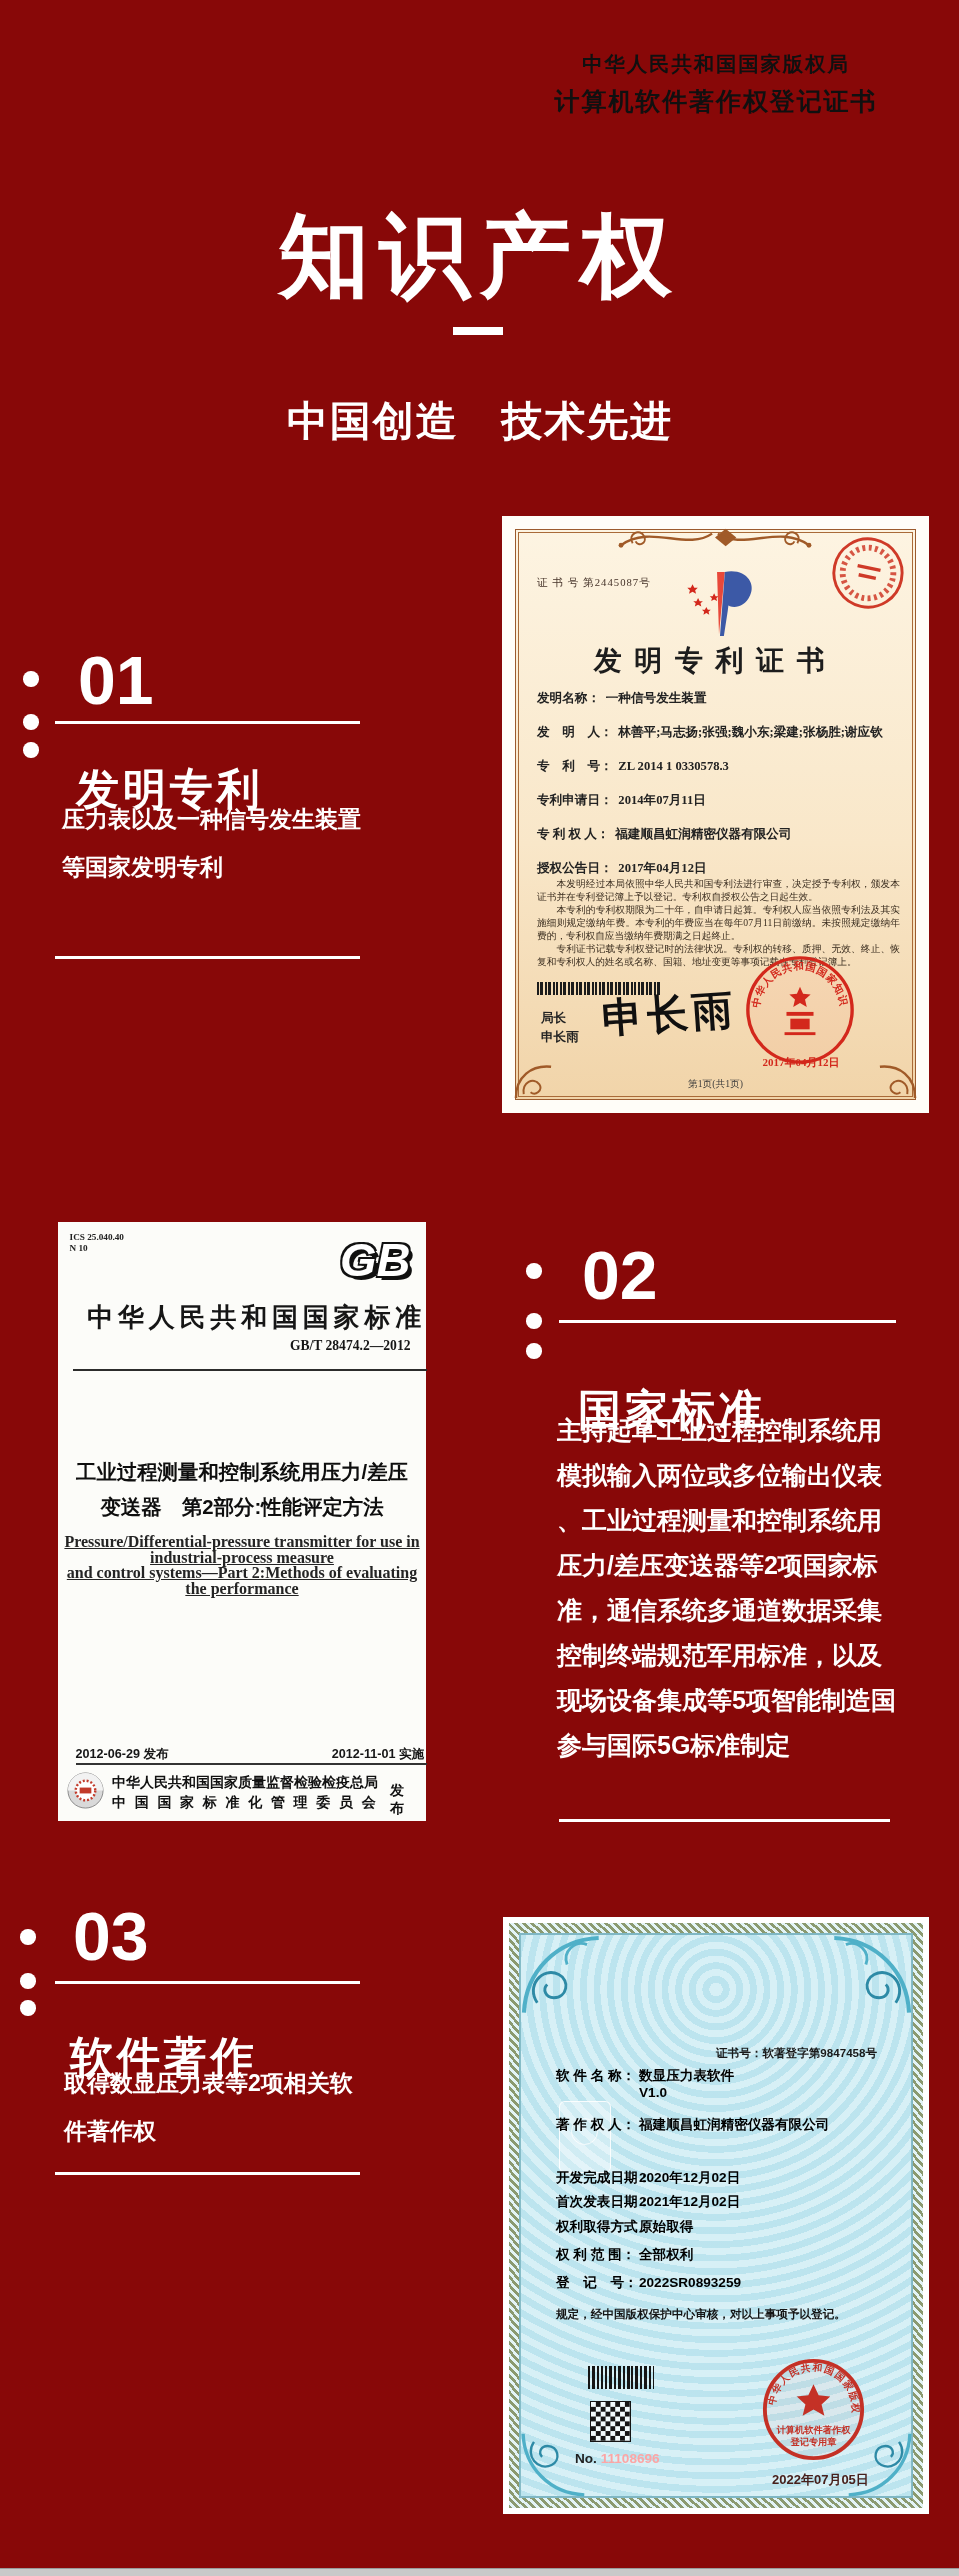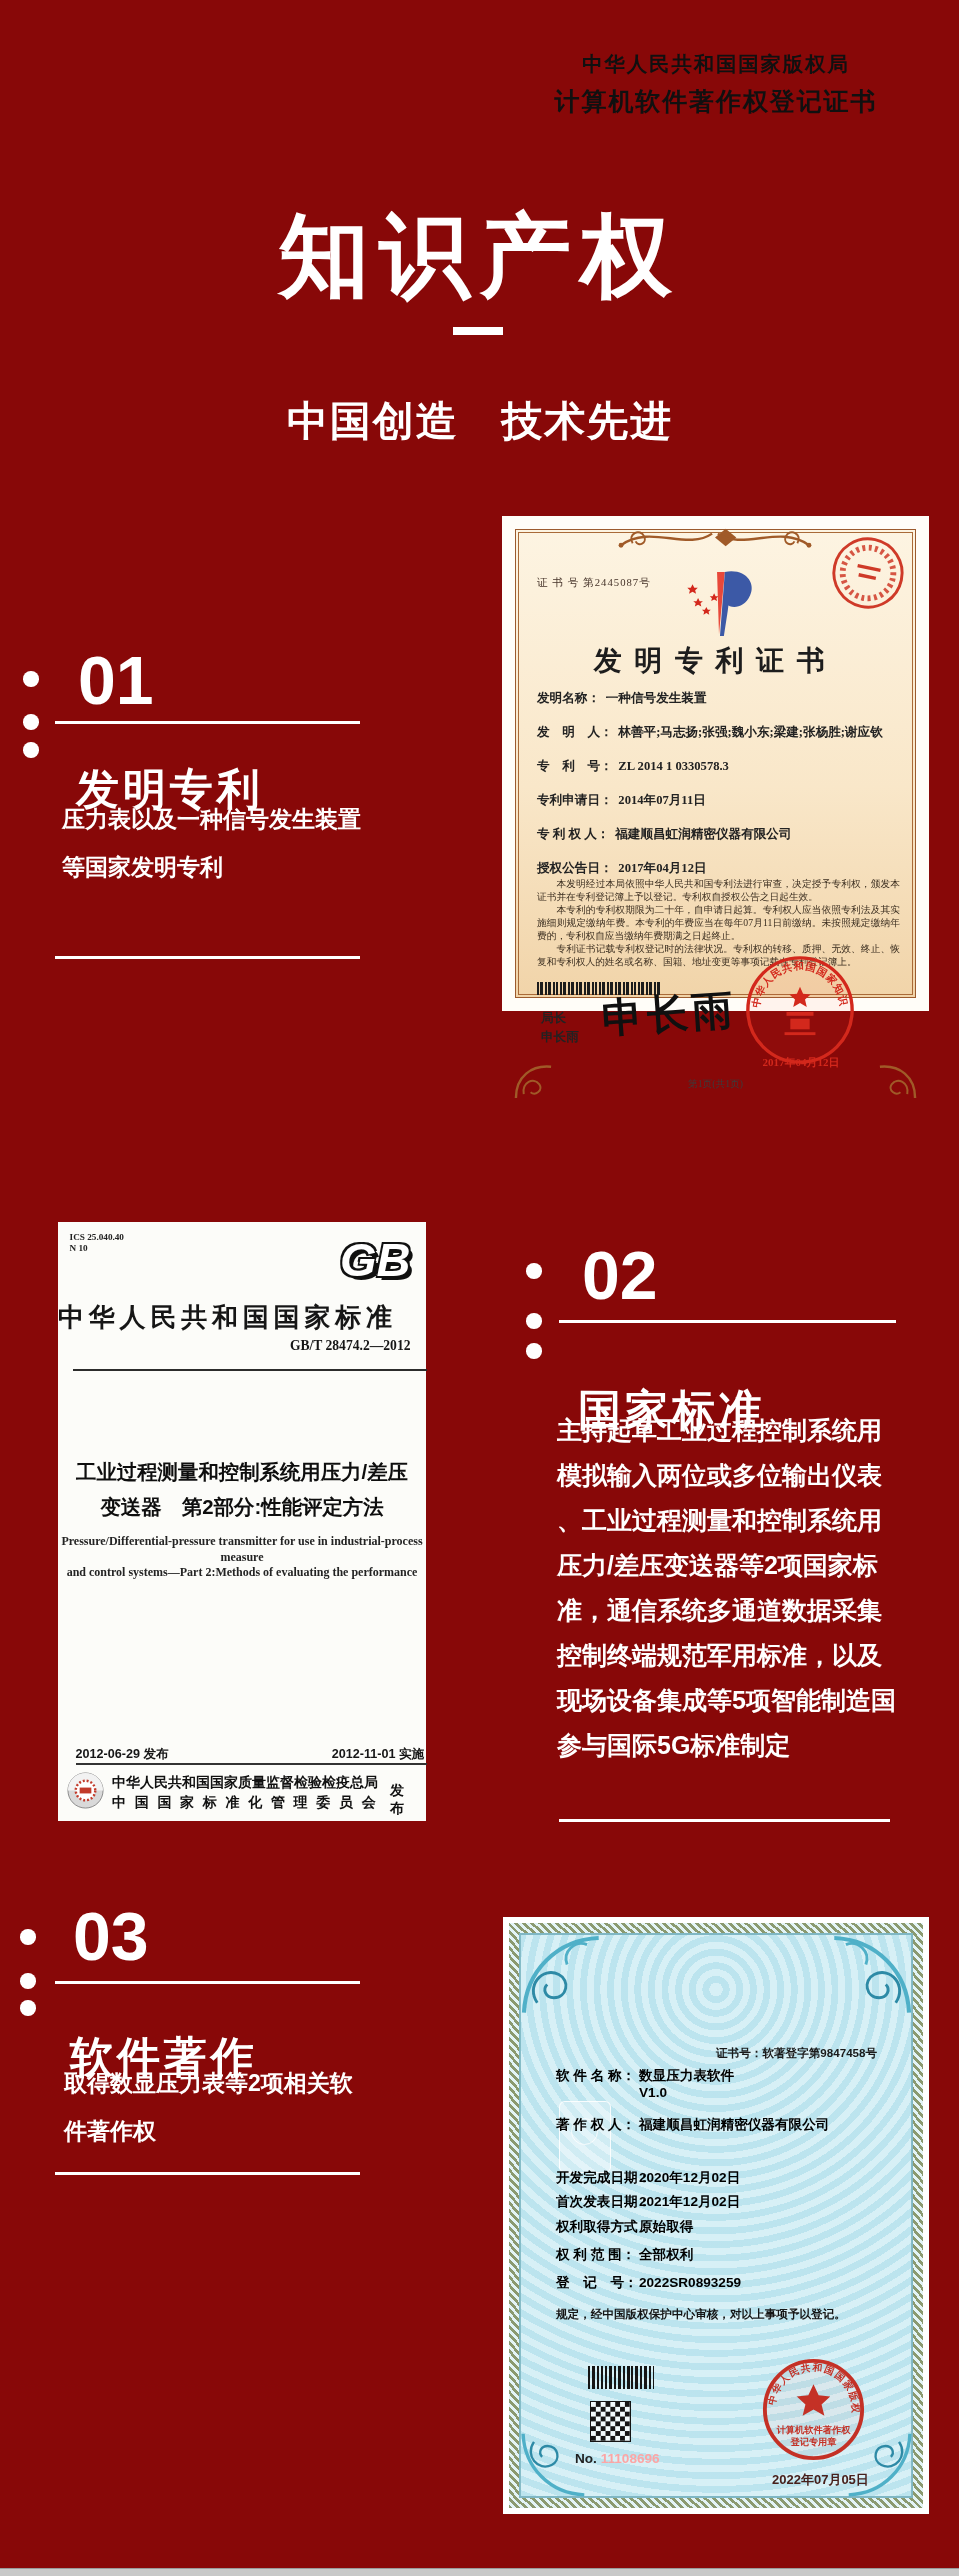--- a/index.html
+++ b/index.html
@@ -40,21 +40,21 @@
 
   
   .s3-d1{left:20.4px;top:1929px;} .s3-d2{left:20.4px;top:1973px;} .s3-d3{left:20.4px;top:2000px;}
   .s3-num{left:73px;top:1902px;}
   .s3-rule-a{left:55px;top:1981px;width:305px;}
   .s3-head{left:70px;top:1997px;}
   .s3-body{left:64px;top:2059px;font-size:23px;line-height:48px;}
   .s3-rule-b{left:55px;top:2172px;width:305px;}
 
   
-  .cert1{left:502px;top:516px;width:427px;height:495px;background:#fffdf8;
+  .cert1{left:502px;top:516px;width:427px;height:597px;background:#fffdf8;
          font-family:"Liberation Serif",serif;color:#222;}
   .c1-frame{position:absolute;inset:12.6px;border:1.9px solid #9c5b2e;
             background:linear-gradient(180deg,#fdf4e2 0%,#f9e7c9 55%,#f1d4a9 100%);}
   .c1-frame::after{content:"";position:absolute;inset:2.9px;border:1px solid #a96a38;}
   .c1-ornament{left:111px;top:5.8px;}
   .c1-no{left:35px;top:60px;font-size:10.7px;letter-spacing:1px;color:#443228;}
   .c1-logo{left:180px;top:52px;}
   .c1-badge{left:328px;top:19.4px;}
   .c1-title{top:126px;font-size:28px;font-weight:bold;letter-spacing:12.6px;color:#1d1d1d;}
   .c1-rows{left:35px;top:176px;width:366px;display:grid;row-gap:20.4px;
@@ -72,28 +72,28 @@
   .c1-seal-date{left:239px;top:539px;width:120px;text-align:center;font-size:11px;
                 font-weight:bold;color:#d3281c;}
 
   
   .gbdoc{left:58px;top:1222px;width:368px;height:599px;background:#fcfcf9;color:#161616;
          font-family:"Liberation Serif",serif;}
   .gb-ics{left:11.6px;top:9.7px;font-size:9.2px;line-height:11.6px;font-weight:bold;color:#222;}
   .gb-logo{right:15.5px;top:9.7px;font-size:47px;font-weight:bold;font-style:italic;
            font-family:"Liberation Sans",sans-serif;color:#fff;
            text-shadow:1.9px 1.9px 0 #111,-1.9px -1.9px 0 #111,1.9px -1.9px 0 #111,-1.9px 1.9px 0 #111,3.9px 3.9px 0 #111;}
-  .gb-header{left:0;top:78px;width:368px;text-align:left;font-size:26px;font-weight:bold;
+  .gb-header{left:0;top:78px;width:368px;text-align:right;font-size:26px;font-weight:bold;
              letter-spacing:4.8px;white-space:nowrap;}
   .gb-stdno{right:15.5px;top:116px;font-size:13.6px;font-weight:bold;}
   .gb-rule{left:14.5px;top:147px;width:354px;height:1.9px;background:#2c2c2c;}
   .gb-title{left:0;top:233px;width:368px;text-align:center;font-size:20.4px;font-weight:bold;
             line-height:35px;font-family:"Liberation Sans",sans-serif;color:#0e0e0e;}
-  .gb-en{left:0;top:312px;width:368px;text-align:center;font-size:12px;font-weight:bold;
-         line-height:15.5px;color:#242424;}
+  .gb-en{left:0;top:312px;width:368px;text-align:center;font-size:16px;font-weight:bold;
+         line-height:15.5px;color:#242424;text-decoration:underline;}
   .gb-issue{left:17.5px;top:524px;font-size:12.6px;font-weight:bold;font-family:"Liberation Sans",sans-serif;}
   .gb-impl{right:1.9px;top:524px;font-size:12.6px;font-weight:bold;font-family:"Liberation Sans",sans-serif;}
   .gb-rule2{left:17.5px;top:541px;width:351px;height:1.9px;background:#333;}
   .gb-badge{left:7.8px;top:549px;}
   .gb-issuer{left:54px;top:551px;font-size:14px;font-weight:bold;line-height:20.4px;color:#111;}
   .gb-issuer .sp{letter-spacing:8.7px;}
   .gb-publish{left:332px;top:560px;font-size:14px;font-weight:bold;letter-spacing:2.9px;color:#111;}
 
   
   .cert3{left:503px;top:1917px;width:426px;height:597px;background:#ffffff;

